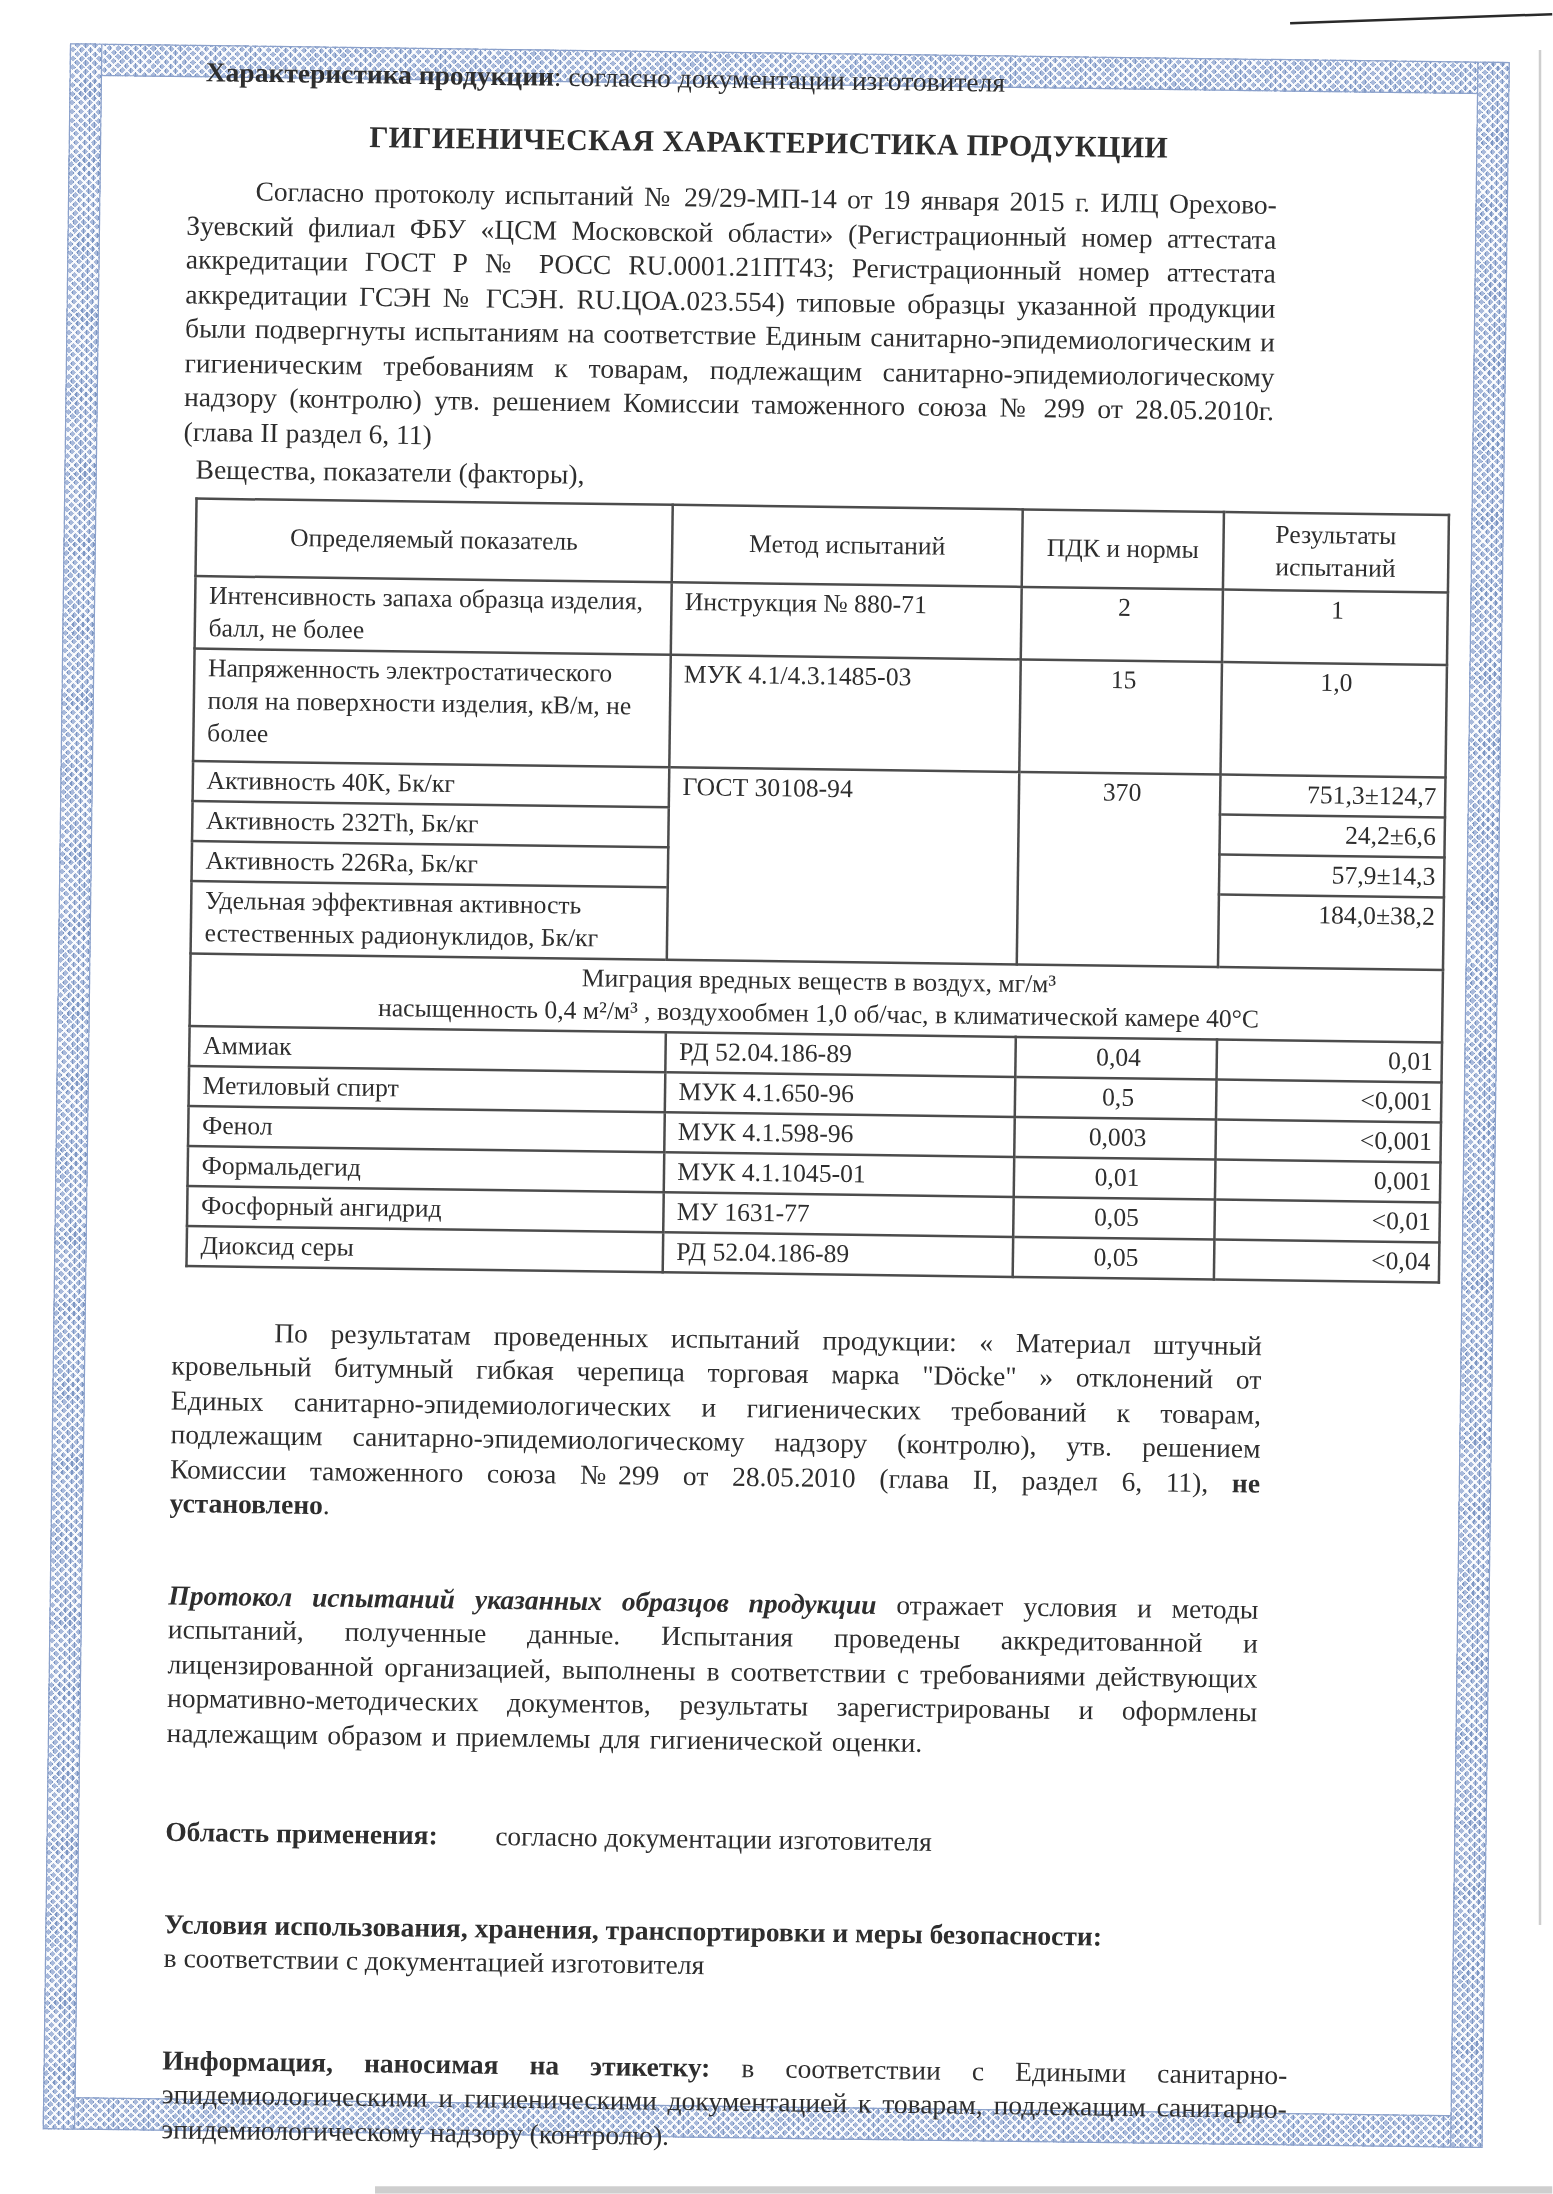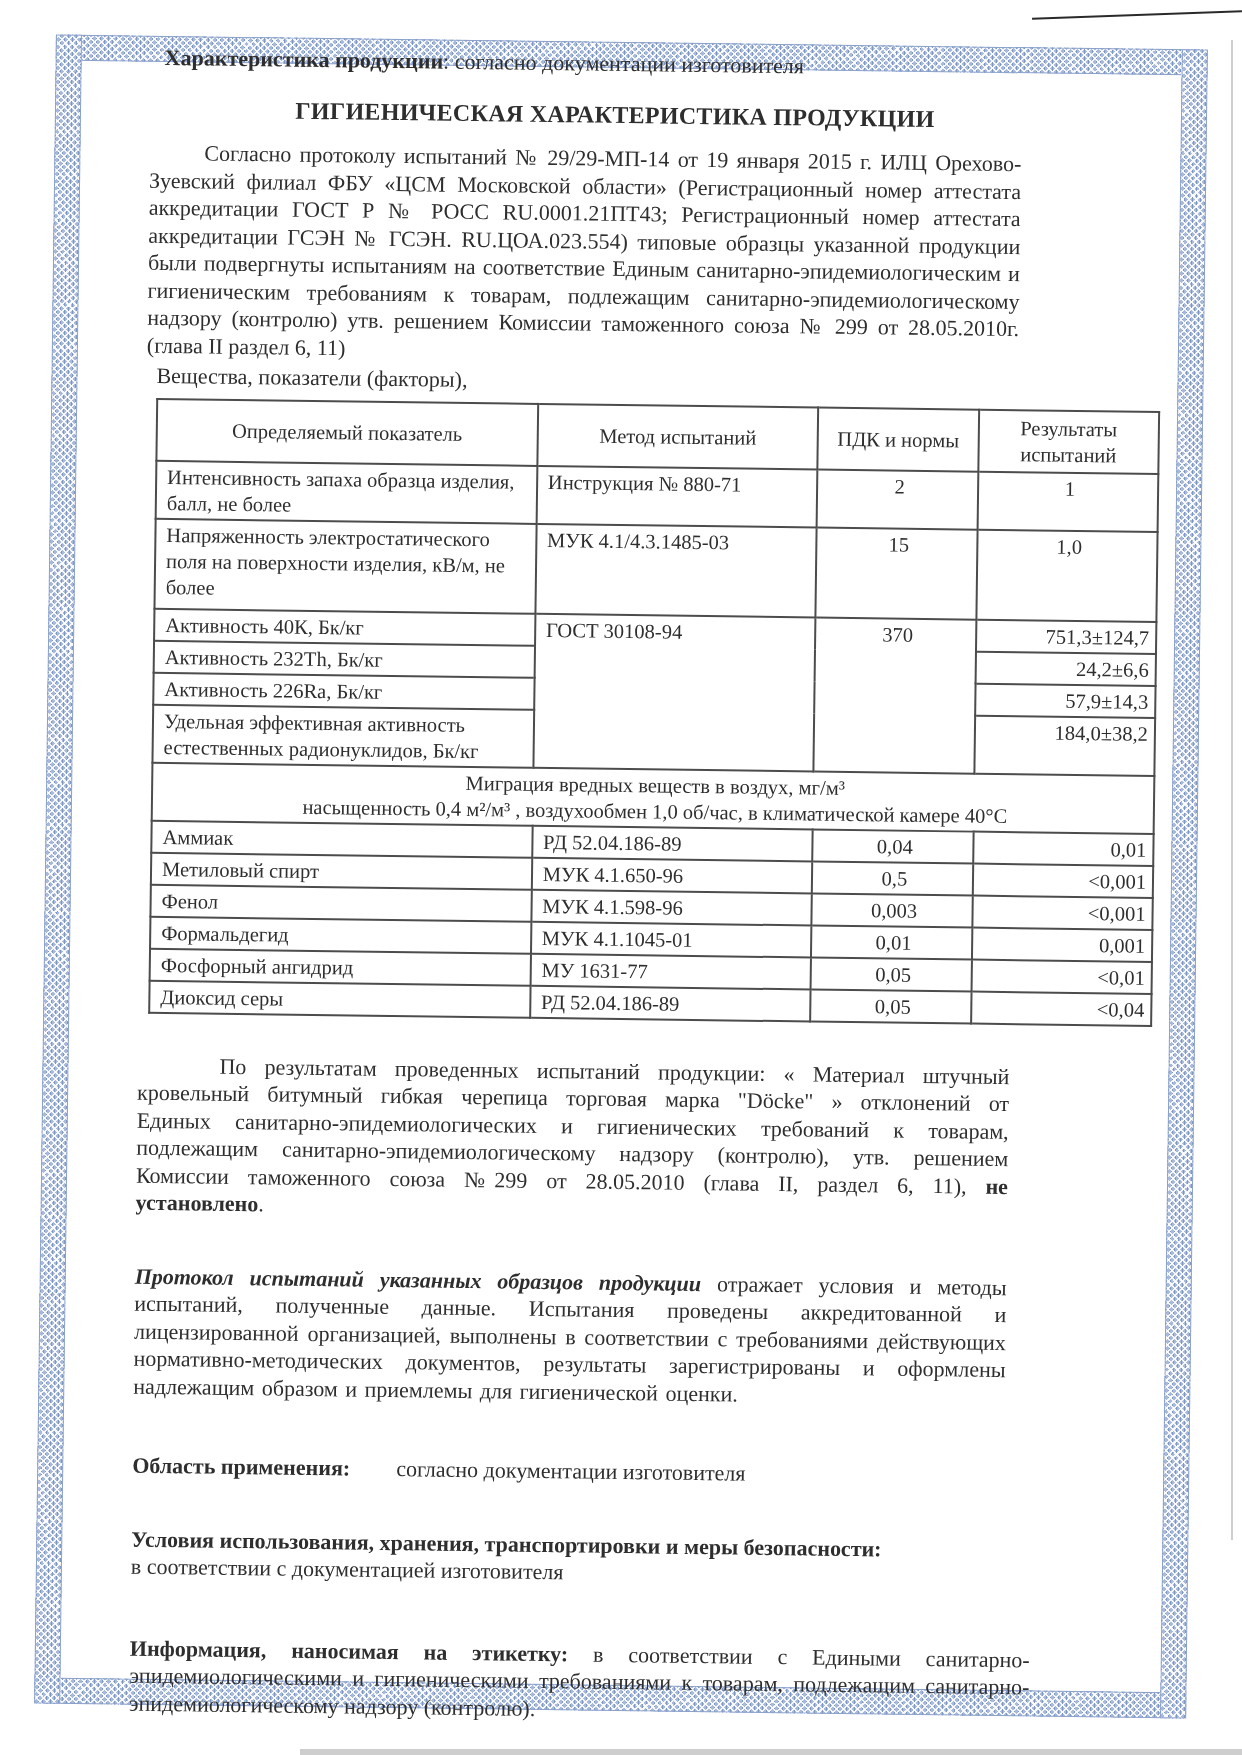--- a/index.html
+++ b/index.html
@@ -190,21 +190,21 @@
     <div class="sec">
       <span class="b">Область применения:</span><span class="sec-inline-gap"></span><span>согласно документации изготовителя</span>
     </div>
 
     <div class="sec usage-sec">
       <div class="b">Условия использования, хранения, транспортировки и меры безопасности:</div>
       <div>в соответствии с документацией изготовителя</div>
     </div>
 
     <div class="info-sec">
-      <span class="b">Информация,  наносимая  на  этикетку:</span><span> в  соответствии  с  Едиными  санитарно-эпидемиологическими и гигиеническими требованиями к товарам, подлежащим санитарно-эпидемиологическому надзору (контролю).</span>
+      <span class="b">Информация,  наносимая  на  этикетку:</span><span> в  соответствии  с  Едиными  санитарно-эпидемиологическими и гигиеническими документацией к товарам, подлежащим санитарно-эпидемиологическому надзору (контролю).</span>
     </div>
 
   </div>
 </div>
 
 <div class="scan-line-topright"></div>
 <div class="scan-line-right"></div>
 <div class="scan-band-bottom"></div>
 
 </body></html>

